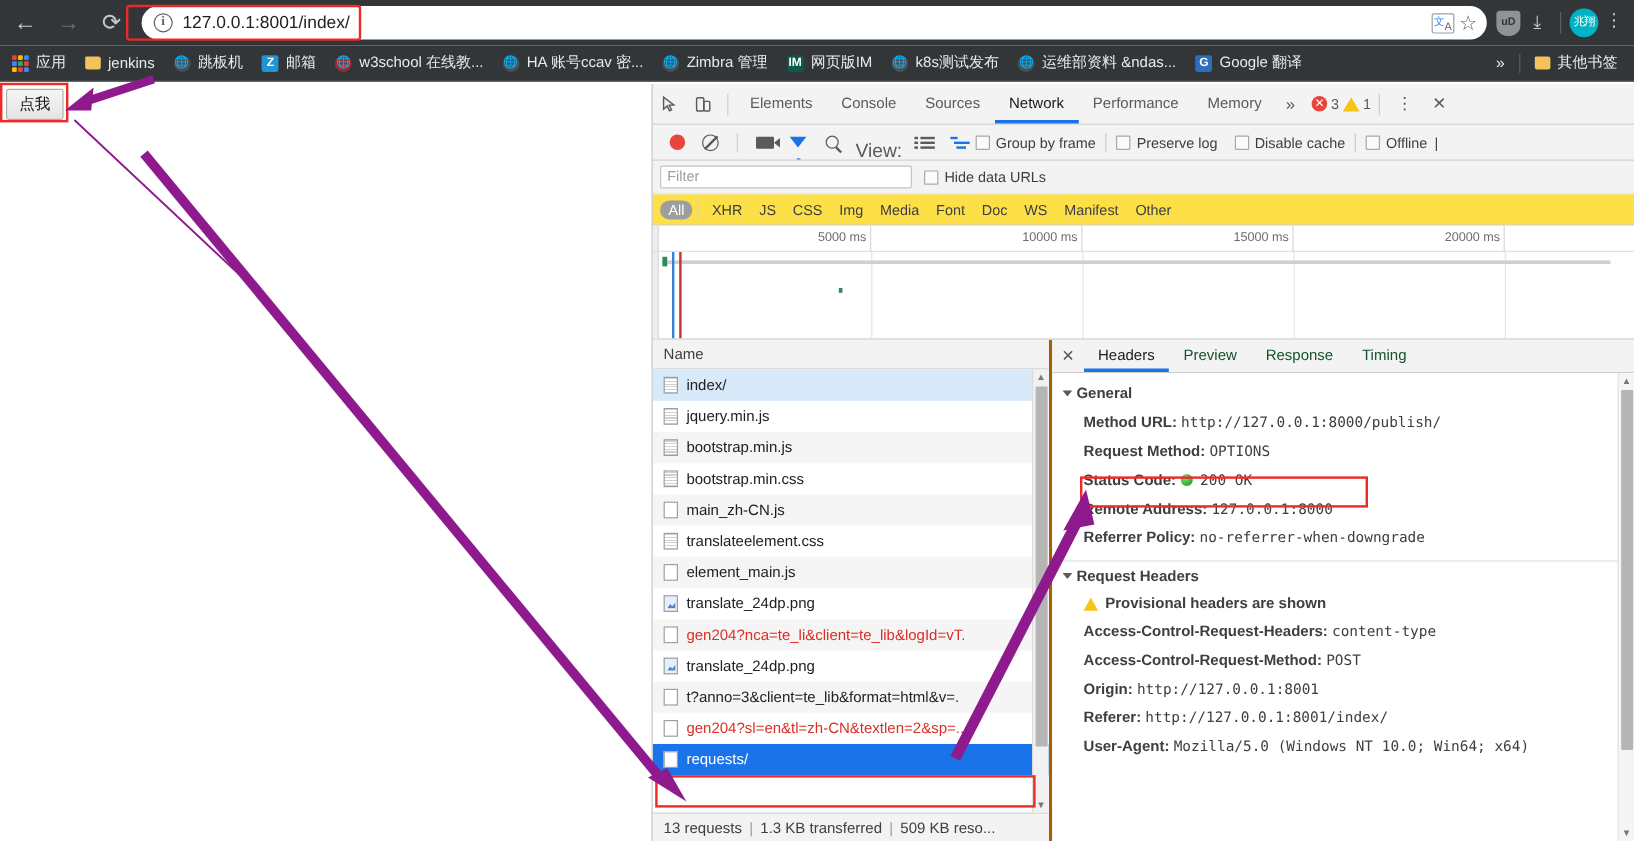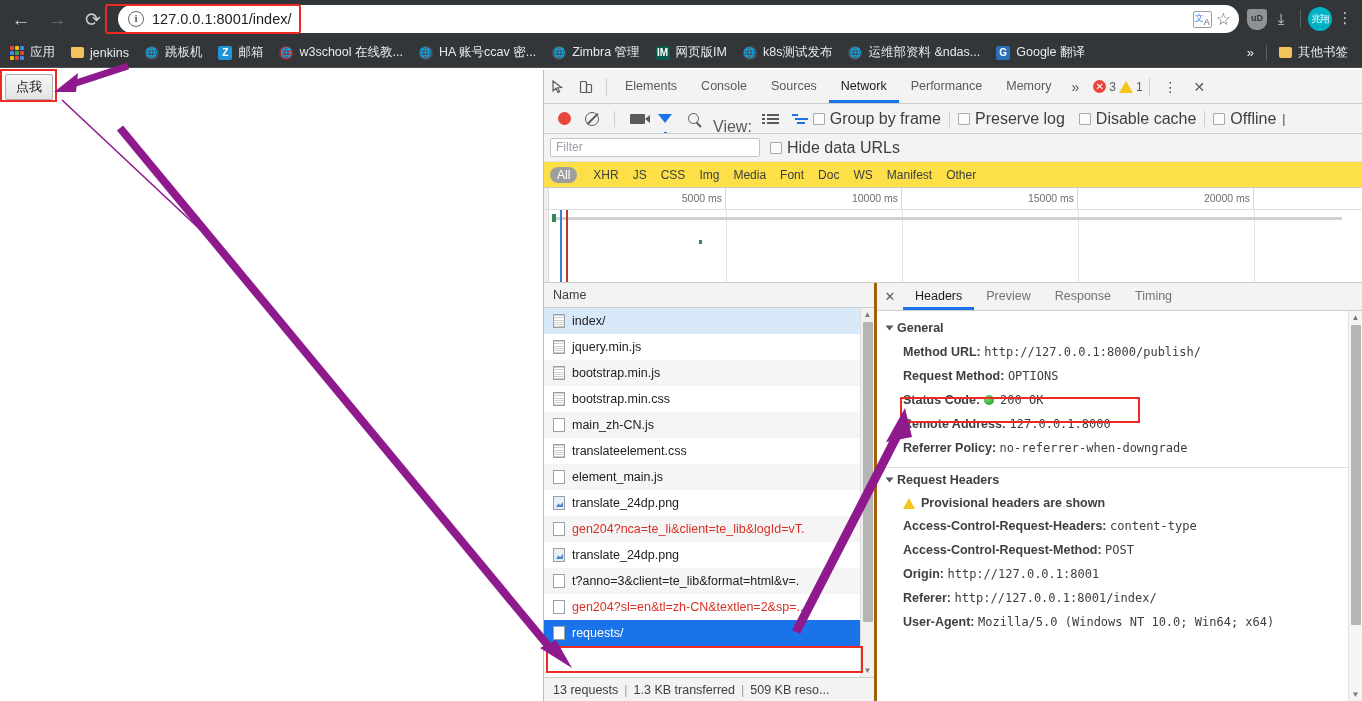--- a/index.html
+++ b/index.html
@@ -156,21 +156,21 @@
   .mag{width:11px;height:11px;border:1.6px solid #5a5a5a;border-radius:50%;position:relative;}
   .mag:after{content:"";position:absolute;right:-4px;bottom:-3px;width:6px;height:1.6px;
     background:#5a5a5a;transform:rotate(45deg);}
   .tb-label{font-size:16px;color:#5a5a5a;margin:16px 5px 0 6px;}
   .list-ico{display:flex;flex-direction:column;gap:2px;}
   .list-ico i{display:block;width:12px;height:2px;background:#5a5a5a;}
   .list-ico i:before{content:"";}
   .wf-ico{display:flex;flex-direction:column;gap:2px;}
   .wf-ico i{display:block;height:2px;background:#1a73e8;}
   .cb{width:12px;height:12px;border:1px solid #a9a9a9;background:#fbfbfb;border-radius:1px;flex:none;}
-  .cbl{display:flex;align-items:center;gap:5px;font-size:16px;color:#3c4043;white-space:nowrap;}
+  .cbl{display:flex;align-items:center;gap:5px;font-size:12px;color:#3c4043;white-space:nowrap;}
   .tb-sep{width:1px;height:16px;background:#cfcfcf;margin:0 8px;}
 
   .dt-filterbar {
     height:28px; display:flex; align-items:center; padding:0 6px; gap:10px;
     border-bottom:1px solid #e0e0e0; background:#f3f3f3; flex:none;
   }
   .filter-input {
     width:210px; height:19px; border:1px solid #c4c4c4; background:#fff;
     font-size:12px; color:#9aa0a6; padding:0 5px; line-height:17px; border-radius:2px;
   }
@@ -234,21 +234,21 @@
     height:24px; display:flex; align-items:center; padding-left:9px;
     font-size:12.5px; color:#3c4043; background:#f3f3f3;
     border-top:1px solid #cdcdcd; flex:none; white-space:nowrap; overflow:hidden;
   }
   .sb-sep { color:#9aa0a6; margin:0 6px; }
 
   
   .det-tabbar { height:28px; display:flex; align-items:center;
     background:#f3f3f3; border-bottom:1px solid #cdcdcd; flex:none;}
   .det-close { width:26px; text-align:center; color:#5a5a5a; font-size:13px; cursor:pointer;}
-  .det-tab { padding:0 12px; height:27px; line-height:27px; font-size:12.5px; color:#737373; cursor:pointer;}
+  .det-tab { padding:0 12px; height:27px; line-height:27px; font-size:12.5px; color:#14532d; cursor:pointer;}
   .det-tab.active { color:#1a1a1a; box-shadow: inset 0 -3px 0 #1a73e8; }
   .det-body { flex:1; position:relative; overflow:hidden; padding:7px 0 0 0; background:#fff;}
   .sect-title { font-size:12.5px; font-weight:bold; color:#3c4043;
     padding:3px 0 5px 10px; display:flex; align-items:center; gap:5px; cursor:pointer;}
   .tri { width:0;height:0;border-left:5px solid #5a5a5a;border-top:4px solid transparent;
     border-bottom:4px solid transparent; transform:rotate(90deg);}
   .hdr-row { padding:3px 0 3px 26px; font-size:12.5px; line-height:18px; white-space:nowrap; }
   .hdr-k { font-weight:bold; color:#3c4043; }
   .hdr-v { color:#3c4043; font-family:"DejaVu Sans Mono","Liberation Mono",monospace; font-size:12px;}
   .green-dot { display:inline-block;width:10px;height:10px;border-radius:50%;

